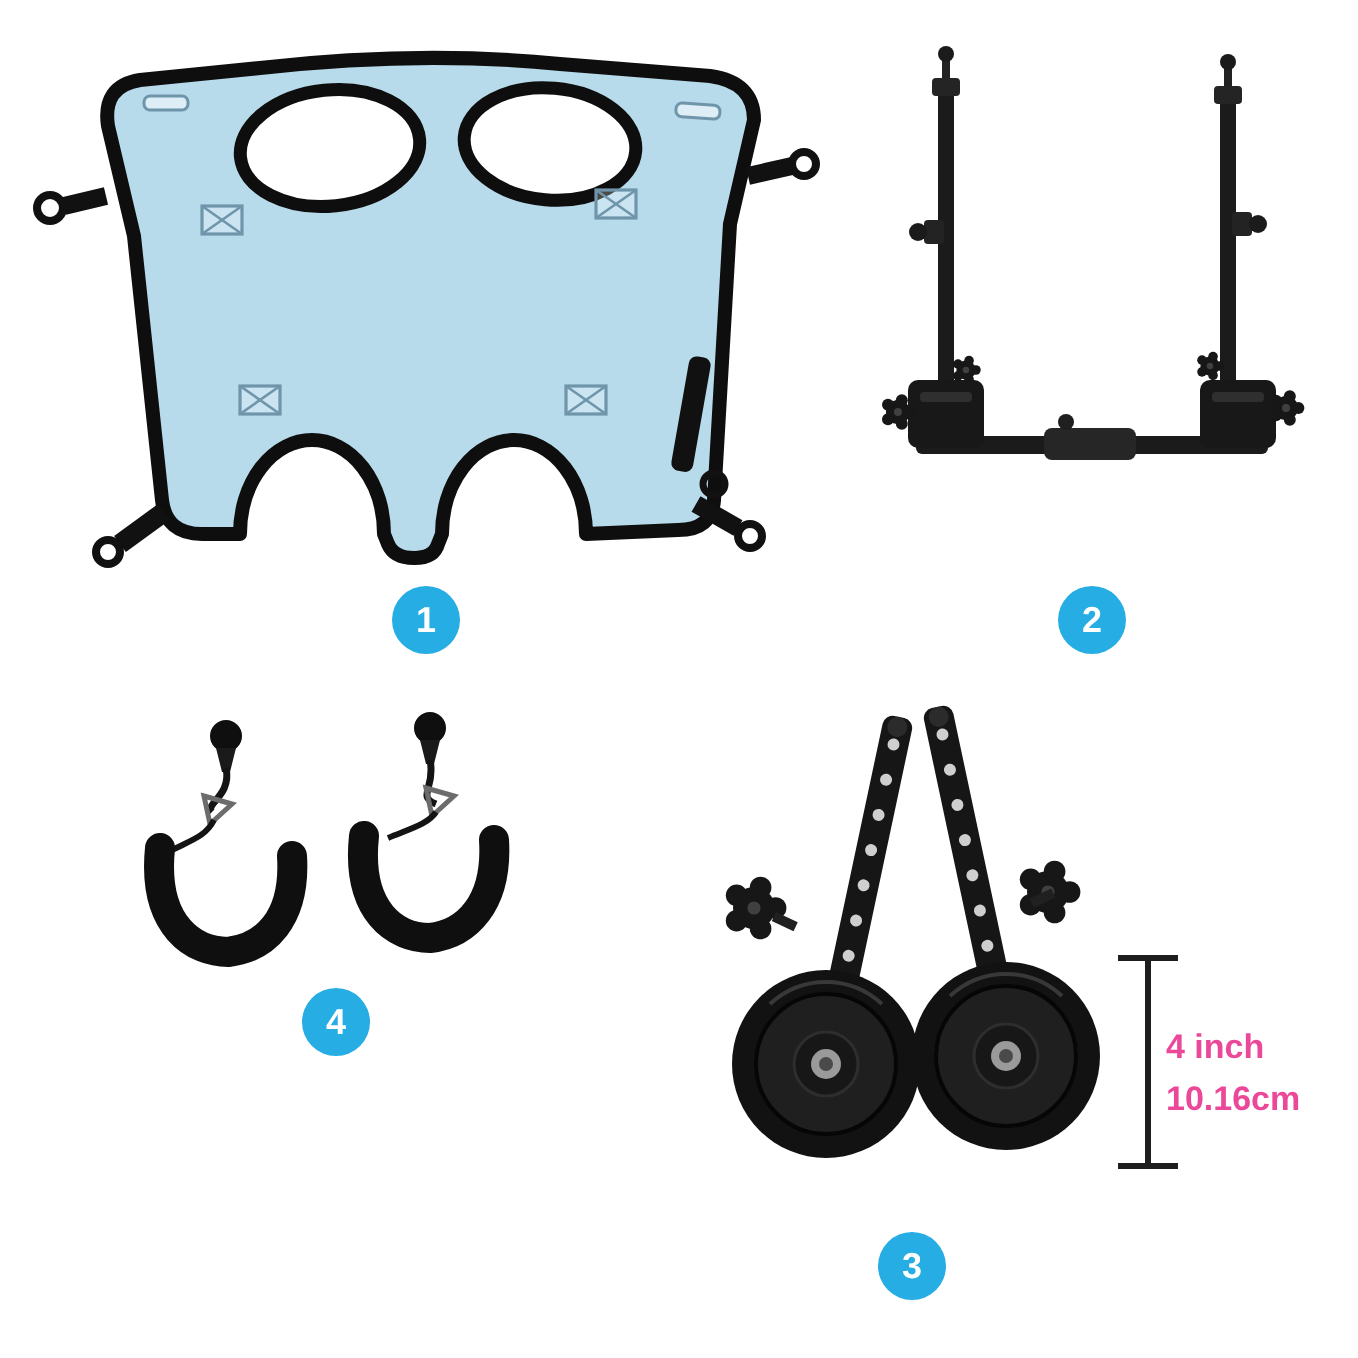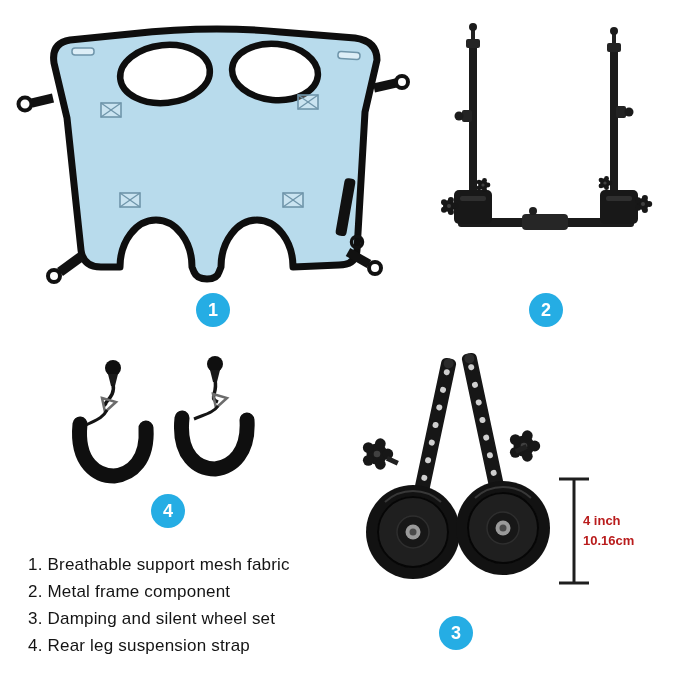--- a/index.html
+++ b/index.html
@@ -17,22 +17,22 @@
   .badge{
     position:absolute;width:34px;height:34px;border-radius:50%;
     background:var(--accent);color:#ffffff;font-size:18px;font-weight:bold;
     display:flex;align-items:center;justify-content:center;line-height:1;
   }
   .legend{
     position:absolute;left:28px;top:551px;color:var(--text-color);
     font-size:17px;line-height:27px;letter-spacing:0.2px;
   }
   .measure-text{
-    position:absolute;left:583px;top:511px;color:#b91c1c;
-    font-size:13px;font-weight:bold;line-height:1.55;
+    position:absolute;left:583px;top:511px;color:#ec4899;
+    font-size:17px;font-weight:bold;line-height:1.55;
   }
 </style>
 </head>
 <body>
 
 <div class="stage">
 
   <svg class="abs" style="left:8px;top:10px;" width="405" height="285" viewBox="0 0 405 285">
     <defs>
       <g id="crossbox">
@@ -204,20 +204,14 @@
   <div class="measure-text">
     <div>4 inch</div>
     <div>10.16cm</div>
   </div>
 
   <div class="badge" style="left:196px;top:293px;">1</div>
   <div class="badge" style="left:529px;top:293px;">2</div>
   <div class="badge" style="left:151px;top:494px;">4</div>
   <div class="badge" style="left:439px;top:616px;">3</div>
 
-  <div class="legend">
-    <div>1. Breathable support mesh fabric</div>
-    <div>2. Metal frame component</div>
-    <div>3. Damping and silent wheel set</div>
-    <div>4. Rear leg suspension strap</div>
-  </div>
 
 </div>
 
 </body></html>

